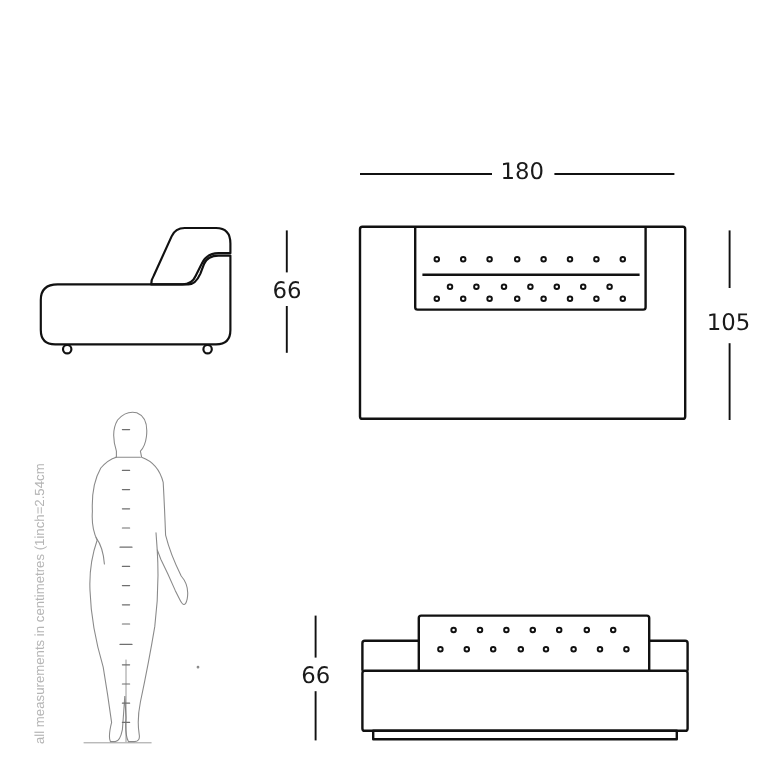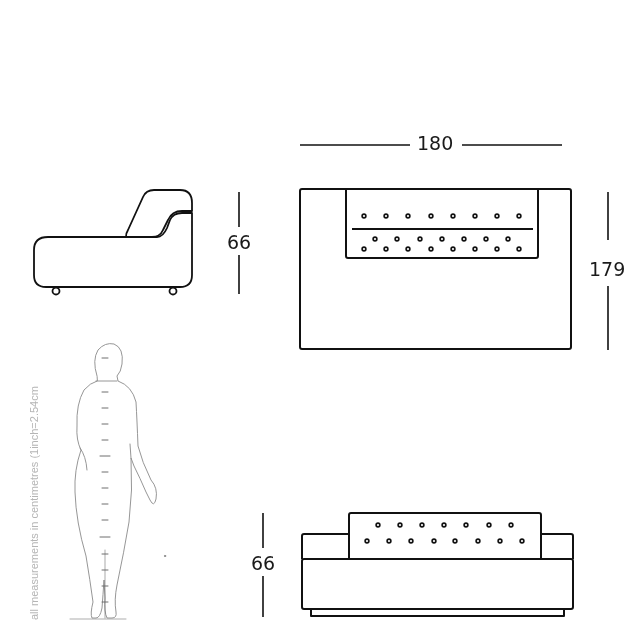--- a/index.html
+++ b/index.html
@@ -121,18 +121,18 @@
         <line x1="102" y1="570" x2="108" y2="570"></line>
           <line x1="102" y1="586" x2="108" y2="586"></line>
         <line x1="102" y1="602" x2="108" y2="602"></line>
         <line x1="105" y1="550" x2="105" y2="618" stroke-width="0.6"></line>
       </g>
       <circle cx="165" cy="556" r="0.7" fill="#8a8a8a"></circle>
     </g>
   </svg>
 
   <span class="dim-label" style="left:417px; top:134px;">180</span>
-  <span class="dim-label" style="left:589px; top:260px;">179</span>
+  <span class="dim-label" style="left:589px; top:260px;">105</span>
   <span class="dim-label" style="left:227px; top:233px;">66</span>
   <span class="dim-label" style="left:251px; top:554px;">66</span>
 
   <span class="note">all measurements in centimetres (1inch=2.54cm</span>
 </div>
 
 </body></html>

